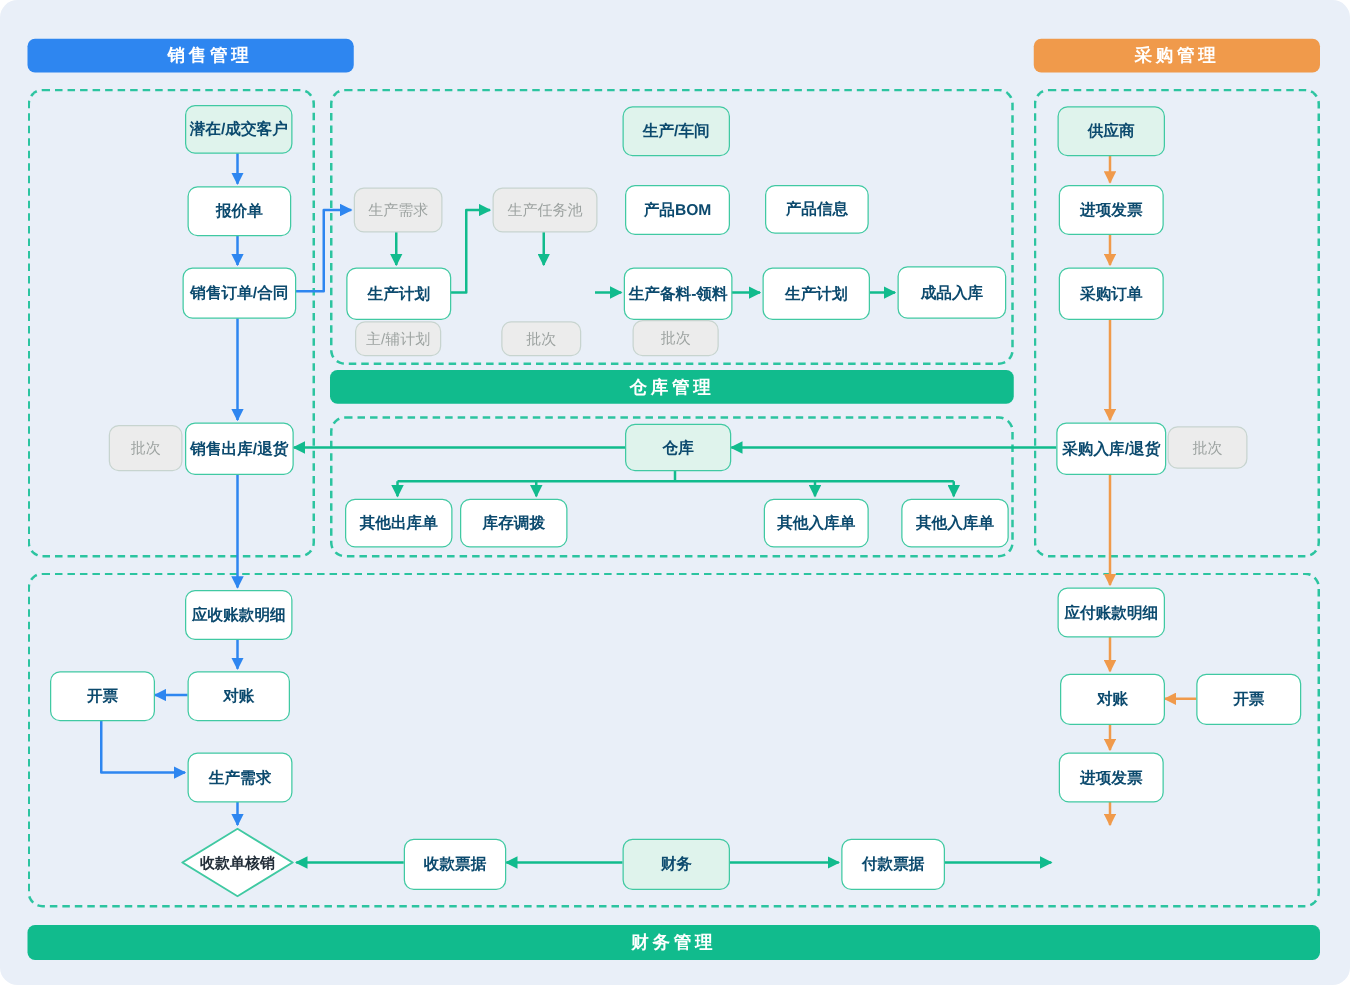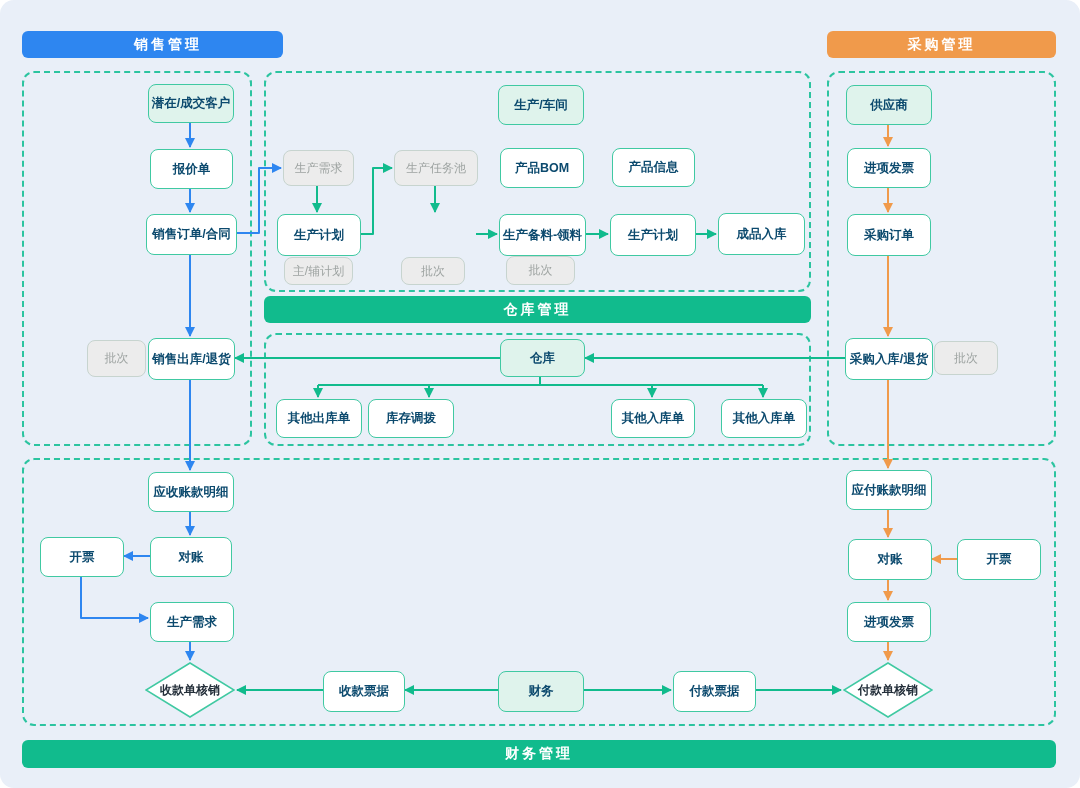--- a/index.html
+++ b/index.html
@@ -137,20 +137,14 @@
   </div>
 
   <div class="node" style="left:323px;top:671px;width:80px;height:39px">收款票据</div>
   <div class="node mint" style="left:498px;top:671px;width:84px;height:39px">财务</div>
   <div class="node" style="left:673px;top:671px;width:81px;height:39px">付款票据</div>
 
   <div class="node" style="left:846px;top:470px;width:84px;height:38px">应付账款明细</div>
   <div class="node" style="left:848px;top:539px;width:82px;height:39px">对账</div>
   <div class="node" style="left:957px;top:539px;width:82px;height:39px">开票</div>
   <div class="node" style="left:847px;top:602px;width:82px;height:38px">进项发票</div>
-  <div class="diamond" style="left:843px;top:662px;width:90px;height:56px">
-    <svg width="90" height="56" viewBox="0 0 90 56">
-      <polygon class="dshape" points="45,1 89,28 45,55 1,28"></polygon>
-    </svg>
-    <span>付款单核销</span>
-  </div>
 
 </div>
 
 </body></html>

